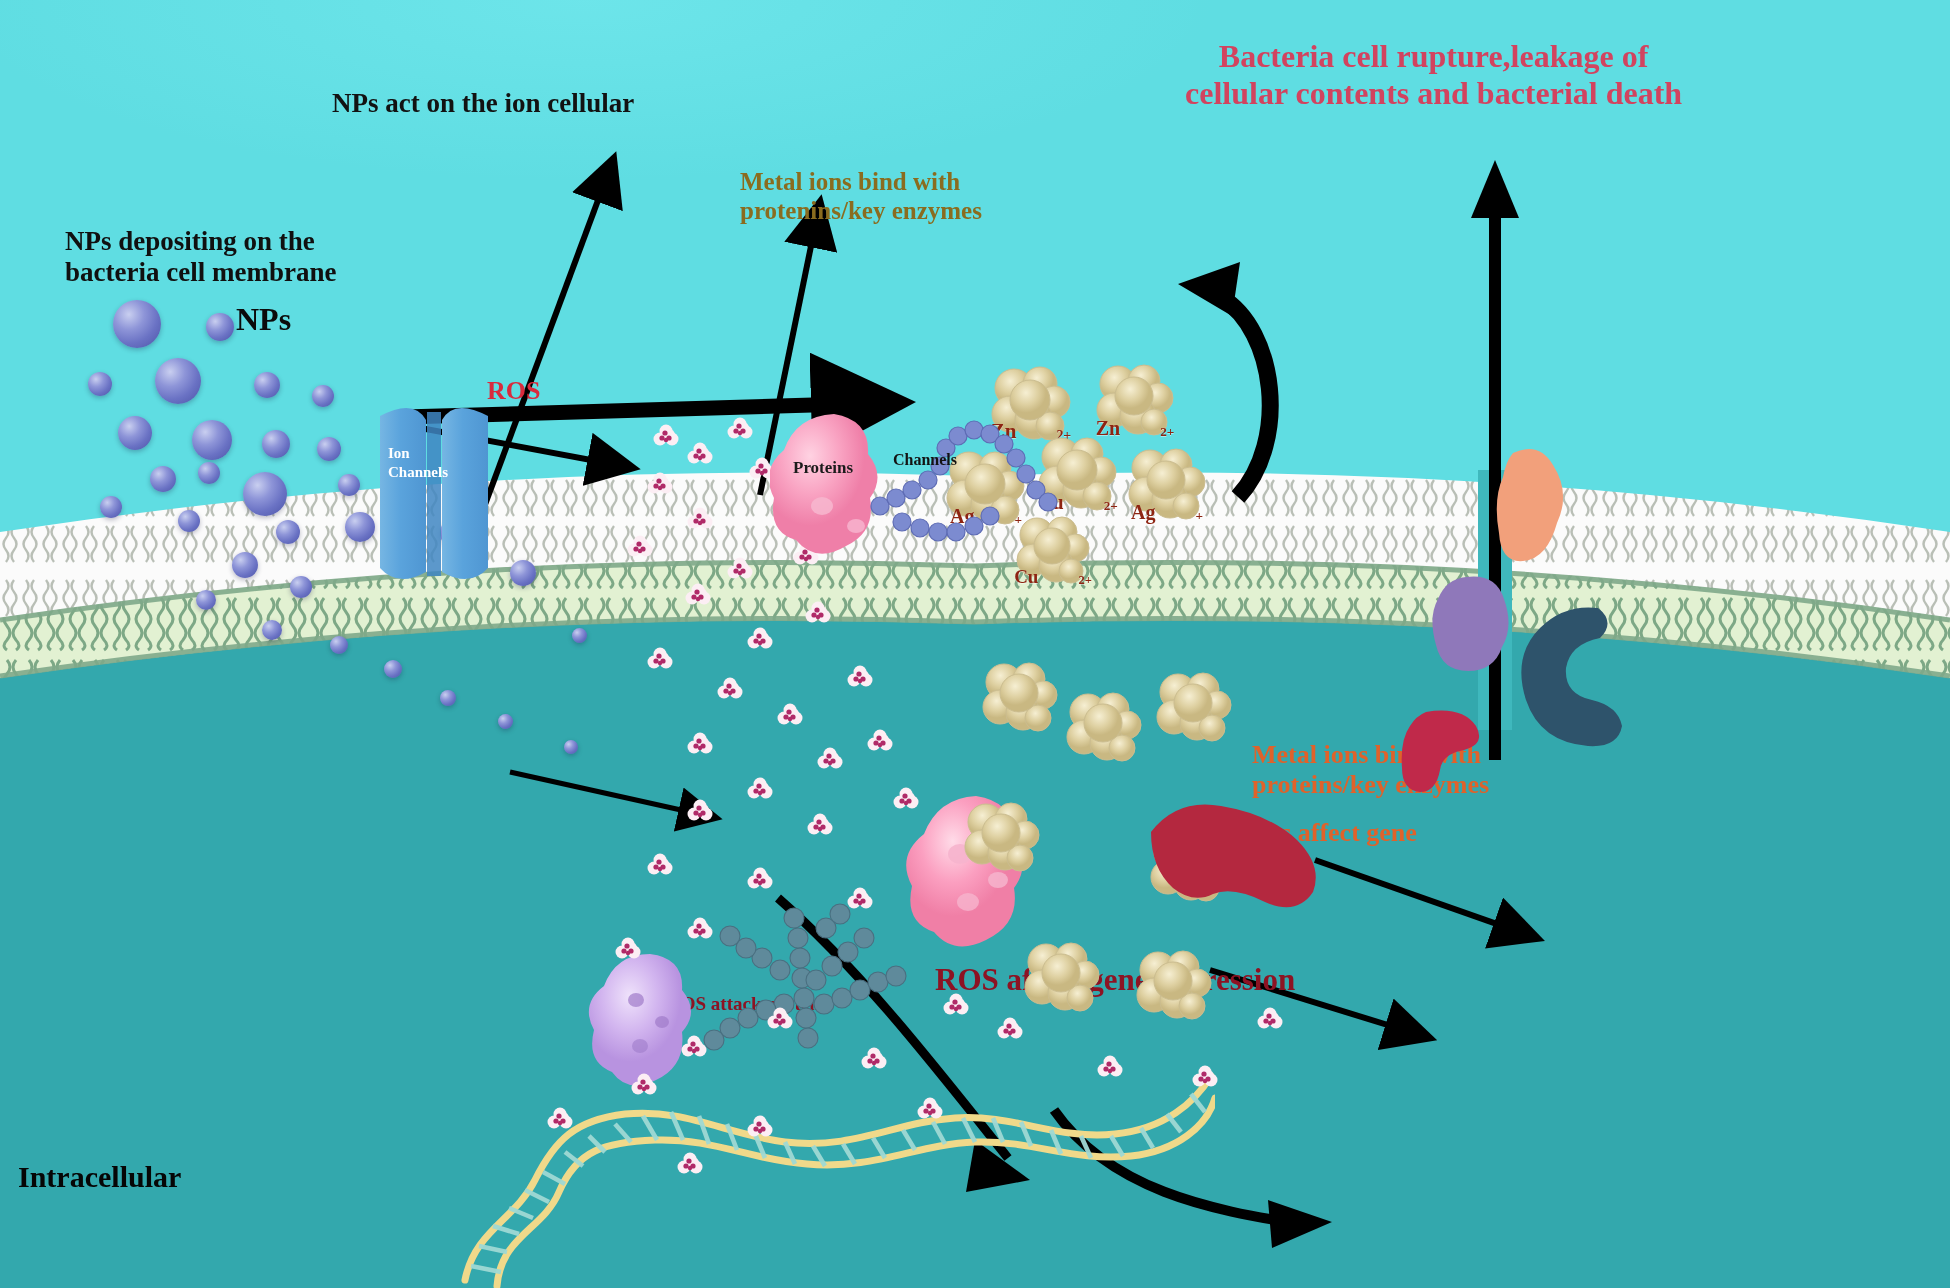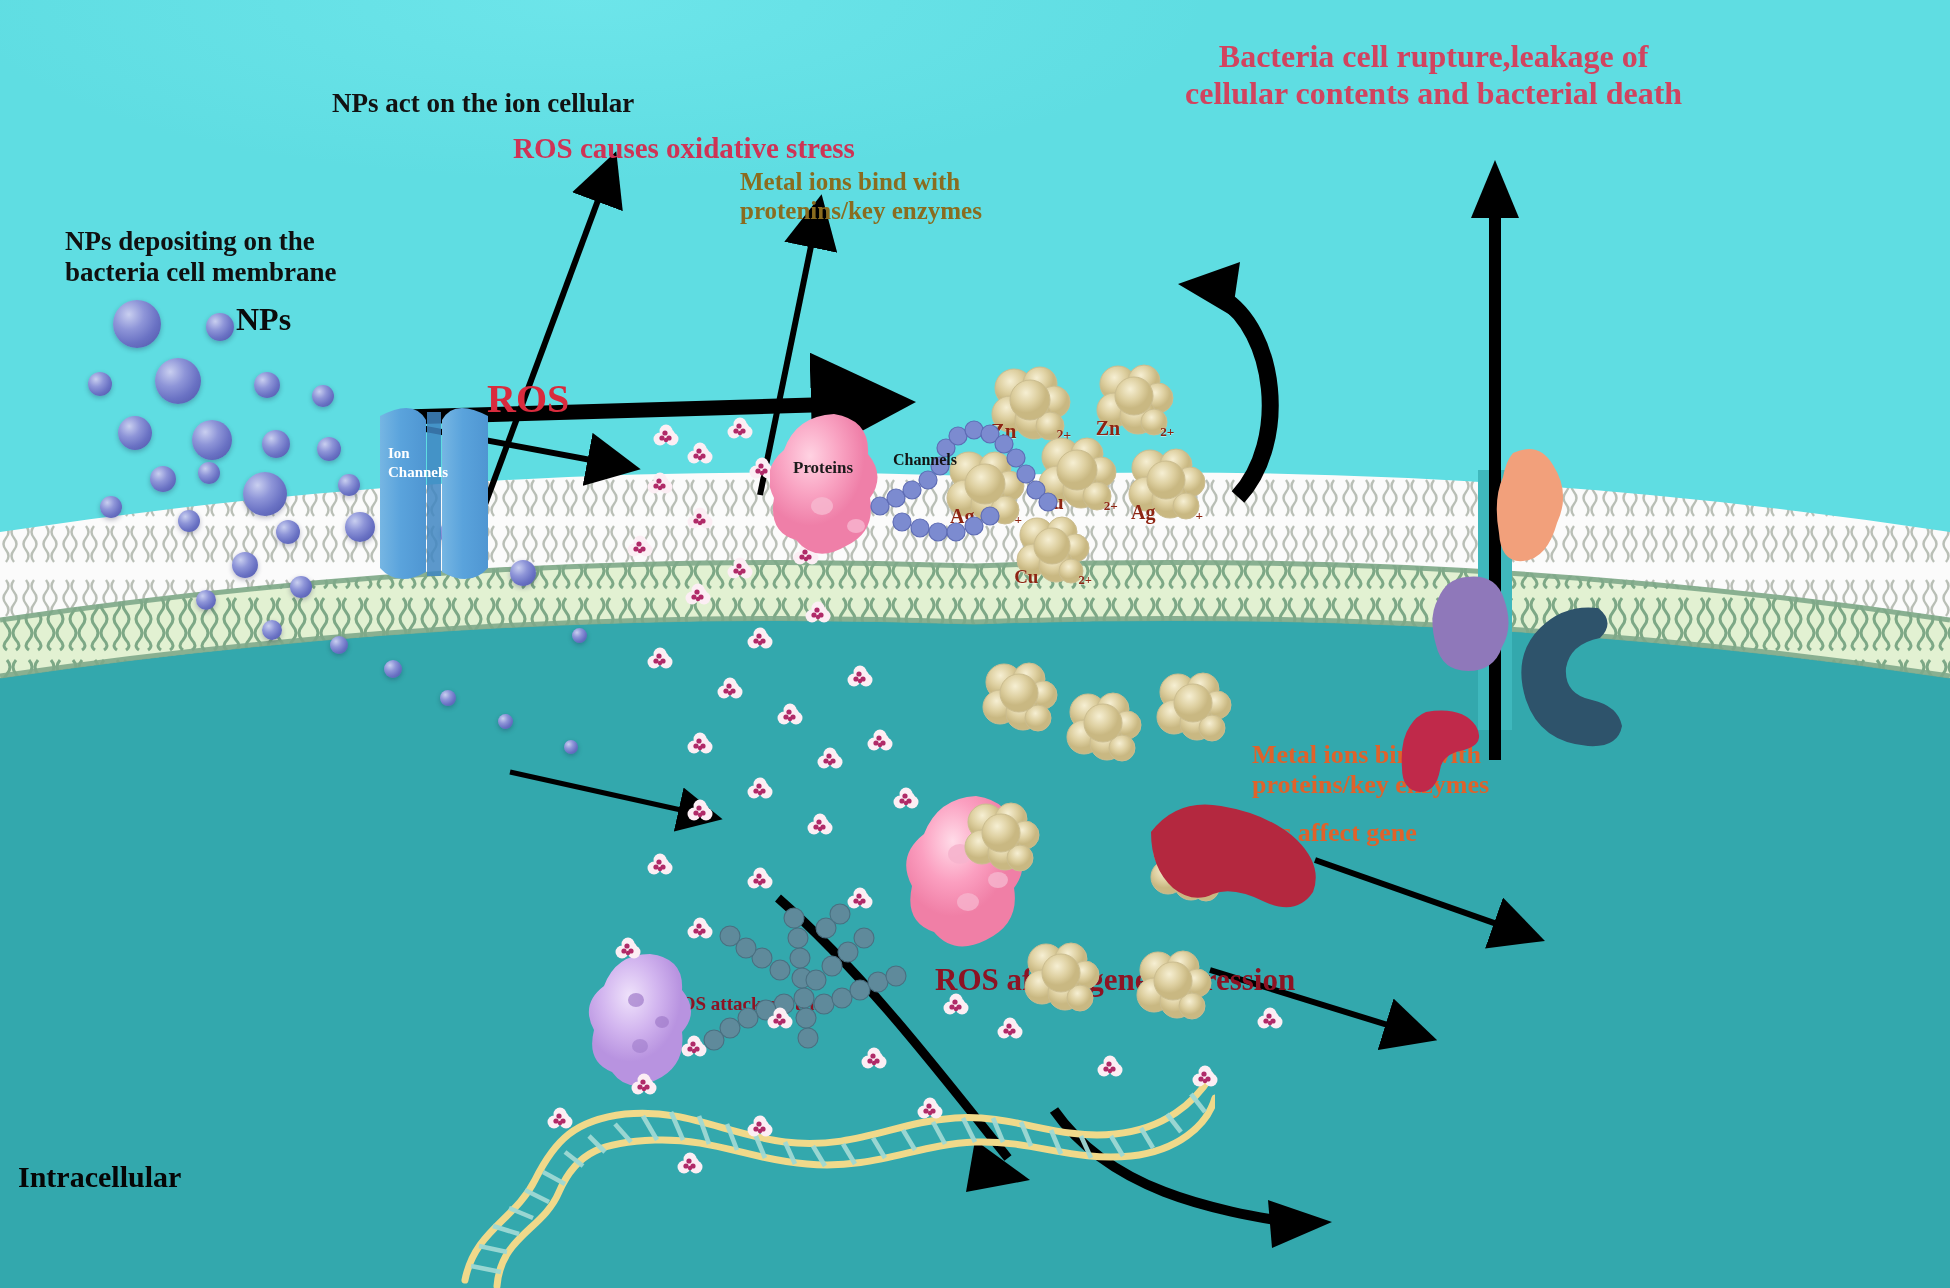--- a/index.html
+++ b/index.html
@@ -21,21 +21,21 @@
   
   .lbl{position:absolute;font-weight:bold;line-height:1.16;white-space:pre-line;}
   .t-extracellular{left:18px;top:40px;font-size:49px;color:#000;letter-spacing:.5px;}
   .t-intracellular{left:18px;top:1160px;font-size:30px;color:#060606;}
   .t-nps-act{left:332px;top:88px;font-size:27px;color:#121212;}
   .t-ros-ox{left:513px;top:132px;font-size:29px;color:#cf3355;}
   .t-metal-top{left:740px;top:167px;font-size:25px;color:#8a6c1f;}
   .t-rupture{left:1185px;top:38px;font-size:32px;color:#d2435f;text-align:center;}
   .t-nps-dep{left:65px;top:226px;font-size:27px;color:#101010;}
   .t-nps{left:236px;top:301px;font-size:32px;color:#0b0b0b;}
-  .t-ros{left:487px;top:376px;font-size:40px;color:#d92b3d;}
+  .t-ros{left:487px;top:376px;font-size:26px;color:#d92b3d;}
   .t-ion-ch{left:388px;top:444px;font-size:15px;color:#ffffff;text-align:left;width:90px;line-height:1.25;z-index:26;}
   .t-proteins{left:793px;top:458px;font-size:17px;color:#1b1b1b;z-index:26;}
   .t-enzymes{left:893px;top:451px;font-size:16px;color:#131313;z-index:26;}
   .t-metal-bind-r{left:1252px;top:740px;font-size:26px;color:#e0622a;}
   .t-metal-gene{left:1175px;top:818px;font-size:26px;color:#e0622a;}
   .t-ros-attack{left:667px;top:993px;font-size:19px;color:#8d1323;}
   .t-ros-gene{left:935px;top:962px;font-size:31px;color:#8d1323;}
 
   
   .arrows{position:absolute;left:0;top:0;width:1950px;height:1288px;pointer-events:none;}
@@ -665,21 +665,20 @@
 
     <g>
       <path d="M1054 1110 C 1110 1190, 1210 1210, 1300 1224" stroke="#000" stroke-width="10" fill="none"></path>
       <path d="M1268 1200 L1332 1222 L1272 1248 Z" fill="#000"></path>
     </g>
   </svg>
 
   <div class="lbl t-intracellular">Intracellular</div>
 
   <div class="lbl t-nps-act">NPs act on the ion cellular</div>
-  <div class="lbl t-ros-ox">ROS causes oxidative stress</div>
   <div class="lbl t-rupture">Bacteria cell rupture,leakage of
 cellular contents and bacterial death</div>
   <div class="lbl t-metal-top">Metal ions bind with
 protenins/key enzymes</div>
   <div class="lbl t-nps-dep">NPs depositing on the
 bacteria cell membrane</div>
   <div class="lbl t-nps">NPs</div>
   <div class="lbl t-ros">ROS</div>
   <div class="lbl t-metal-bind-r">Metal ions bind with
 proteins/key enzymes</div>

